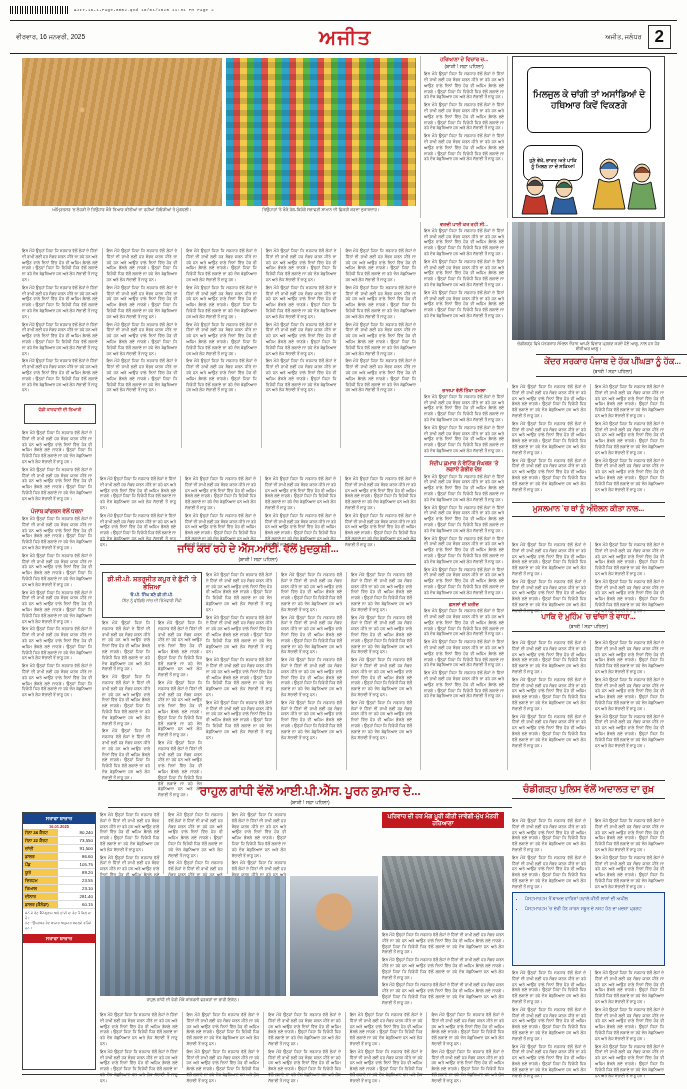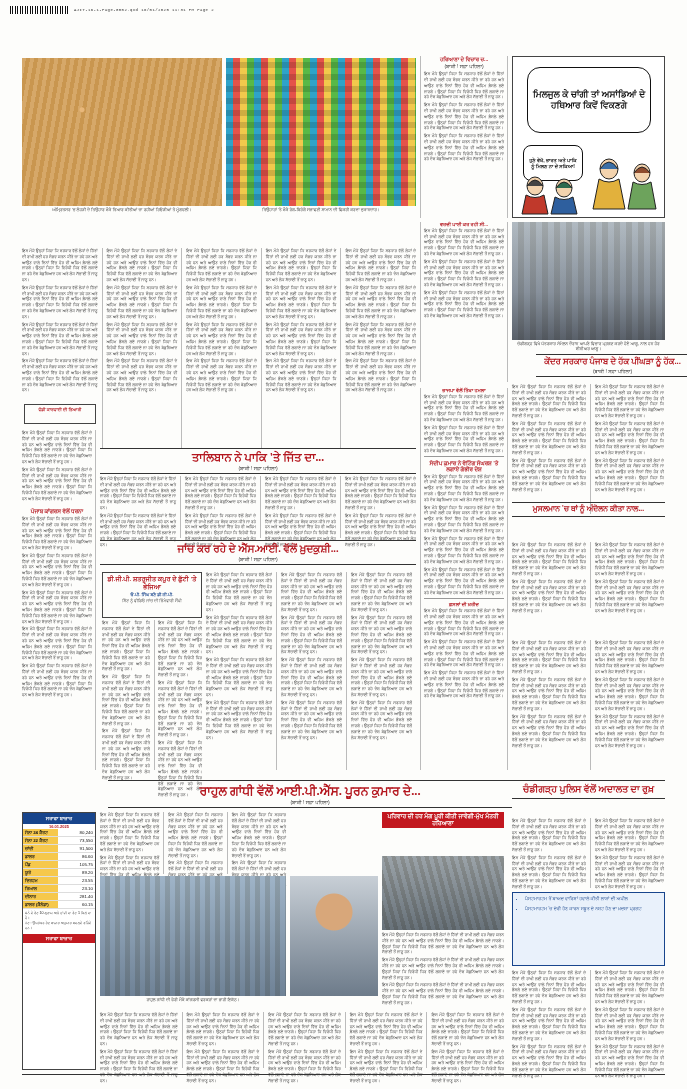--- a/index.html
+++ b/index.html
@@ -103,21 +103,21 @@
     background:
       repeating-linear-gradient(75deg,#e9e5dd 0 4px,#cfc8bb 4px 8px),
       linear-gradient(180deg,#aab6c3,#717e8c);
     background-blend-mode:multiply;
   }
   
   .cartoon {
     position:relative; background:#fff; overflow:hidden;
   }
   .bubble {
-    position:absolute; background:#fff; border:1.5px solid #111; border-radius:13px;
+    position:absolute; background:#fff; border:1.5px solid #111; border-radius:6px;
     font-size:9px; font-weight:bold; text-align:center; color:#111;
     display:flex; align-items:center; justify-content:center; padding:4px;
     line-height:1.25;
   }
   .bubble.small { font-size:5px; font-weight:bold; border-radius:8px; }
   .toon-fig {
     position:absolute; bottom:2px;
   }
   
   .mkt { width:100%; border-collapse:collapse; font-size:4.4px; }
@@ -129,20 +129,28 @@
 </style>
 </head>
 <body>
 
 <div class="page">
 
   <div class="barcode-strip">
     <span class="bars"></span><span>AJIT-16-1-Page-0002.qxd    16/01/2025    11:31 PM    Page 2</span>
   </div>
 
+  <div class="masthead">
+    <div class="date">ਵੀਰਵਾਰ, 16 ਜਨਵਰੀ, 2025</div>
+    <div class="logo">ਅਜੀਤ</div>
+    <div class="right">
+      <div class="edition">ਅਜੀਤ, ਜਲੰਧਰ</div>
+      <div class="pageno">2</div>
+    </div>
+  </div>
 
   <div class="frame" style="left:22px; top:58px; width:200px; height:158px;">
     <div class="photo img-laddu" style="width:100%;height:148px;"></div>
     <div class="cap">ਅੰਮ੍ਰਿਤਸਰ 'ਚ ਲੋਹੜੀ ਦੇ ਤਿਉਹਾਰ ਮੌਕੇ ਤਿਆਰ ਕੀਤੀਆਂ ਜਾ ਰਹੀਆਂ ਰਿਓੜੀਆਂ ਤੇ ਮੂੰਗਫਲੀ।</div>
   </div>
 
   <div class="frame" style="left:226px; top:58px; width:190px; height:158px;">
     <div class="photo img-plates" style="width:100%;height:148px;"></div>
     <div class="cap">ਤਿਉਹਾਰਾਂ 'ਤੇ ਮੌਕੇ ਰੰਗ-ਬਿਰੰਗੇ ਸਜਾਵਟੀ ਸਾਮਾਨ ਦੀ ਵਿਕਰੀ ਕਰਦਾ ਦੁਕਾਨਦਾਰ।</div>
   </div>
@@ -243,26 +251,20 @@
       <p>ਇਸ ਮੌਕੇ ਉਨ੍ਹਾਂ ਕਿਹਾ ਕਿ ਸਰਕਾਰ ਵੱਲੋਂ ਲੋਕਾਂ ਦੇ ਹਿੱਤਾਂ ਦੀ ਰਾਖੀ ਲਈ ਹਰ ਸੰਭਵ ਯਤਨ ਕੀਤੇ ਜਾ ਰਹੇ ਹਨ ਅਤੇ ਆਉਣ ਵਾਲੇ ਦਿਨਾਂ ਵਿੱਚ ਹੋਰ ਵੀ ਅਹਿਮ ਫ਼ੈਸਲੇ ਲਏ ਜਾਣਗੇ। ਉਨ੍ਹਾਂ ਕਿਹਾ ਕਿ ਵਿਰੋਧੀ ਧਿਰ ਵੱਲੋਂ ਲਗਾਏ ਜਾ ਰਹੇ ਦੋਸ਼ ਬੇਬੁਨਿਆਦ ਹਨ ਅਤੇ ਲੋਕ ਸੱਚਾਈ ਤੋਂ ਜਾਣੂ ਹਨ।</p>
         <p>ਇਸ ਮੌਕੇ ਉਨ੍ਹਾਂ ਕਿਹਾ ਕਿ ਸਰਕਾਰ ਵੱਲੋਂ ਲੋਕਾਂ ਦੇ ਹਿੱਤਾਂ ਦੀ ਰਾਖੀ ਲਈ ਹਰ ਸੰਭਵ ਯਤਨ ਕੀਤੇ ਜਾ ਰਹੇ ਹਨ ਅਤੇ ਆਉਣ ਵਾਲੇ ਦਿਨਾਂ ਵਿੱਚ ਹੋਰ ਵੀ ਅਹਿਮ ਫ਼ੈਸਲੇ ਲਏ ਜਾਣਗੇ। ਉਨ੍ਹਾਂ ਕਿਹਾ ਕਿ ਵਿਰੋਧੀ ਧਿਰ ਵੱਲੋਂ ਲਗਾਏ ਜਾ ਰਹੇ ਦੋਸ਼ ਬੇਬੁਨਿਆਦ ਹਨ ਅਤੇ ਲੋਕ ਸੱਚਾਈ ਤੋਂ ਜਾਣੂ ਹਨ।</p>
         <p>ਇਸ ਮੌਕੇ ਉਨ੍ਹਾਂ ਕਿਹਾ ਕਿ ਸਰਕਾਰ ਵੱਲੋਂ ਲੋਕਾਂ ਦੇ ਹਿੱਤਾਂ ਦੀ ਰਾਖੀ ਲਈ ਹਰ ਸੰਭਵ ਯਤਨ ਕੀਤੇ ਜਾ ਰਹੇ ਹਨ ਅਤੇ ਆਉਣ ਵਾਲੇ ਦਿਨਾਂ ਵਿੱਚ ਹੋਰ ਵੀ ਅਹਿਮ ਫ਼ੈਸਲੇ ਲਏ ਜਾਣਗੇ। ਉਨ੍ਹਾਂ ਕਿਹਾ ਕਿ ਵਿਰੋਧੀ ਧਿਰ ਵੱਲੋਂ ਲਗਾਏ ਜਾ ਰਹੇ ਦੋਸ਼ ਬੇਬੁਨਿਆਦ ਹਨ ਅਤੇ ਲੋਕ ਸੱਚਾਈ ਤੋਂ ਜਾਣੂ ਹਨ।</p>
     </div>
   </div>
 
   <div class="frame boxed" style="left:24px; top:404px; width:72px; height:20px; padding:2px;">
     <div style="font-size:4.4px; font-weight:bold; color:#b4161e; text-align:center;">ਵੱਡੀ ਕਾਰਵਾਈ ਦੀ ਤਿਆਰੀ</div>
   </div>
 
-  <div class="frame" style="left:100px; top:448px; width:316px;">
-    <div class="rule"></div>
-    <div class="hl" style="font-size:11.5px; padding:2px 0 0;">ਤਾਲਿਬਾਨ ਨੇ ਪਾਕਿ 'ਤੇ ਜਿੱਤ ਦਾ...</div>
-    <div class="subhl">(ਬਾਕੀ ! ਸਫ਼ਾ ਪਹਿਲਾ)</div>
-    <div class="rule"></div>
-  </div>
   <div class="frame" style="left:100px; top:476px; width:316px; height:62px; display:flex; gap:4px;">
     <div class="txtcol" style="width:76px;">
         <p>ਇਸ ਮੌਕੇ ਉਨ੍ਹਾਂ ਕਿਹਾ ਕਿ ਸਰਕਾਰ ਵੱਲੋਂ ਲੋਕਾਂ ਦੇ ਹਿੱਤਾਂ ਦੀ ਰਾਖੀ ਲਈ ਹਰ ਸੰਭਵ ਯਤਨ ਕੀਤੇ ਜਾ ਰਹੇ ਹਨ ਅਤੇ ਆਉਣ ਵਾਲੇ ਦਿਨਾਂ ਵਿੱਚ ਹੋਰ ਵੀ ਅਹਿਮ ਫ਼ੈਸਲੇ ਲਏ ਜਾਣਗੇ। ਉਨ੍ਹਾਂ ਕਿਹਾ ਕਿ ਵਿਰੋਧੀ ਧਿਰ ਵੱਲੋਂ ਲਗਾਏ ਜਾ ਰਹੇ ਦੋਸ਼ ਬੇਬੁਨਿਆਦ ਹਨ ਅਤੇ ਲੋਕ ਸੱਚਾਈ ਤੋਂ ਜਾਣੂ ਹਨ।</p>
         <p>ਇਸ ਮੌਕੇ ਉਨ੍ਹਾਂ ਕਿਹਾ ਕਿ ਸਰਕਾਰ ਵੱਲੋਂ ਲੋਕਾਂ ਦੇ ਹਿੱਤਾਂ ਦੀ ਰਾਖੀ ਲਈ ਹਰ ਸੰਭਵ ਯਤਨ ਕੀਤੇ ਜਾ ਰਹੇ ਹਨ ਅਤੇ ਆਉਣ ਵਾਲੇ ਦਿਨਾਂ ਵਿੱਚ ਹੋਰ ਵੀ ਅਹਿਮ ਫ਼ੈਸਲੇ ਲਏ ਜਾਣਗੇ। ਉਨ੍ਹਾਂ ਕਿਹਾ ਕਿ ਵਿਰੋਧੀ ਧਿਰ ਵੱਲੋਂ ਲਗਾਏ ਜਾ ਰਹੇ ਦੋਸ਼ ਬੇਬੁਨਿਆਦ ਹਨ ਅਤੇ ਲੋਕ ਸੱਚਾਈ ਤੋਂ ਜਾਣੂ ਹਨ।</p>
       </div>
     <div class="txtcol vline" style="width:76px; padding-left:4px;">
         <p>ਇਸ ਮੌਕੇ ਉਨ੍ਹਾਂ ਕਿਹਾ ਕਿ ਸਰਕਾਰ ਵੱਲੋਂ ਲੋਕਾਂ ਦੇ ਹਿੱਤਾਂ ਦੀ ਰਾਖੀ ਲਈ ਹਰ ਸੰਭਵ ਯਤਨ ਕੀਤੇ ਜਾ ਰਹੇ ਹਨ ਅਤੇ ਆਉਣ ਵਾਲੇ ਦਿਨਾਂ ਵਿੱਚ ਹੋਰ ਵੀ ਅਹਿਮ ਫ਼ੈਸਲੇ ਲਏ ਜਾਣਗੇ। ਉਨ੍ਹਾਂ ਕਿਹਾ ਕਿ ਵਿਰੋਧੀ ਧਿਰ ਵੱਲੋਂ ਲਗਾਏ ਜਾ ਰਹੇ ਦੋਸ਼ ਬੇਬੁਨਿਆਦ ਹਨ ਅਤੇ ਲੋਕ ਸੱਚਾਈ ਤੋਂ ਜਾਣੂ ਹਨ।</p>
         <p>ਇਸ ਮੌਕੇ ਉਨ੍ਹਾਂ ਕਿਹਾ ਕਿ ਸਰਕਾਰ ਵੱਲੋਂ ਲੋਕਾਂ ਦੇ ਹਿੱਤਾਂ ਦੀ ਰਾਖੀ ਲਈ ਹਰ ਸੰਭਵ ਯਤਨ ਕੀਤੇ ਜਾ ਰਹੇ ਹਨ ਅਤੇ ਆਉਣ ਵਾਲੇ ਦਿਨਾਂ ਵਿੱਚ ਹੋਰ ਵੀ ਅਹਿਮ ਫ਼ੈਸਲੇ ਲਏ ਜਾਣਗੇ। ਉਨ੍ਹਾਂ ਕਿਹਾ ਕਿ ਵਿਰੋਧੀ ਧਿਰ ਵੱਲੋਂ ਲਗਾਏ ਜਾ ਰਹੇ ਦੋਸ਼ ਬੇਬੁਨਿਆਦ ਹਨ ਅਤੇ ਲੋਕ ਸੱਚਾਈ ਤੋਂ ਜਾਣੂ ਹਨ।</p>
       </div>
     <div class="txtcol vline" style="width:76px; padding-left:4px;">
@@ -366,20 +368,26 @@
     <div class="txtcol" style="width:74px;">
         <p>ਇਸ ਮੌਕੇ ਉਨ੍ਹਾਂ ਕਿਹਾ ਕਿ ਸਰਕਾਰ ਵੱਲੋਂ ਲੋਕਾਂ ਦੇ ਹਿੱਤਾਂ ਦੀ ਰਾਖੀ ਲਈ ਹਰ ਸੰਭਵ ਯਤਨ ਕੀਤੇ ਜਾ ਰਹੇ ਹਨ ਅਤੇ ਆਉਣ ਵਾਲੇ ਦਿਨਾਂ ਵਿੱਚ ਹੋਰ ਵੀ ਅਹਿਮ ਫ਼ੈਸਲੇ ਲਏ ਜਾਣਗੇ। ਉਨ੍ਹਾਂ ਕਿਹਾ ਕਿ ਵਿਰੋਧੀ ਧਿਰ ਵੱਲੋਂ ਲਗਾਏ ਜਾ ਰਹੇ ਦੋਸ਼ ਬੇਬੁਨਿਆਦ ਹਨ ਅਤੇ ਲੋਕ ਸੱਚਾਈ ਤੋਂ ਜਾਣੂ ਹਨ।</p>
         <p>ਇਸ ਮੌਕੇ ਉਨ੍ਹਾਂ ਕਿਹਾ ਕਿ ਸਰਕਾਰ ਵੱਲੋਂ ਲੋਕਾਂ ਦੇ ਹਿੱਤਾਂ ਦੀ ਰਾਖੀ ਲਈ ਹਰ ਸੰਭਵ ਯਤਨ ਕੀਤੇ ਜਾ ਰਹੇ ਹਨ ਅਤੇ ਆਉਣ ਵਾਲੇ ਦਿਨਾਂ ਵਿੱਚ ਹੋਰ ਵੀ ਅਹਿਮ ਫ਼ੈਸਲੇ ਲਏ ਜਾਣਗੇ। ਉਨ੍ਹਾਂ ਕਿਹਾ ਕਿ ਵਿਰੋਧੀ ਧਿਰ ਵੱਲੋਂ ਲਗਾਏ ਜਾ ਰਹੇ ਦੋਸ਼ ਬੇਬੁਨਿਆਦ ਹਨ ਅਤੇ ਲੋਕ ਸੱਚਾਈ ਤੋਂ ਜਾਣੂ ਹਨ।</p>
       </div>
     <div class="txtcol vline" style="width:74px; padding-left:4px;">
         <p>ਇਸ ਮੌਕੇ ਉਨ੍ਹਾਂ ਕਿਹਾ ਕਿ ਸਰਕਾਰ ਵੱਲੋਂ ਲੋਕਾਂ ਦੇ ਹਿੱਤਾਂ ਦੀ ਰਾਖੀ ਲਈ ਹਰ ਸੰਭਵ ਯਤਨ ਕੀਤੇ ਜਾ ਰਹੇ ਹਨ ਅਤੇ ਆਉਣ ਵਾਲੇ ਦਿਨਾਂ ਵਿੱਚ ਹੋਰ ਵੀ ਅਹਿਮ ਫ਼ੈਸਲੇ ਲਏ ਜਾਣਗੇ। ਉਨ੍ਹਾਂ ਕਿਹਾ ਕਿ ਵਿਰੋਧੀ ਧਿਰ ਵੱਲੋਂ ਲਗਾਏ ਜਾ ਰਹੇ ਦੋਸ਼ ਬੇਬੁਨਿਆਦ ਹਨ ਅਤੇ ਲੋਕ ਸੱਚਾਈ ਤੋਂ ਜਾਣੂ ਹਨ।</p>
         <p>ਇਸ ਮੌਕੇ ਉਨ੍ਹਾਂ ਕਿਹਾ ਕਿ ਸਰਕਾਰ ਵੱਲੋਂ ਲੋਕਾਂ ਦੇ ਹਿੱਤਾਂ ਦੀ ਰਾਖੀ ਲਈ ਹਰ ਸੰਭਵ ਯਤਨ ਕੀਤੇ ਜਾ ਰਹੇ ਹਨ ਅਤੇ ਆਉਣ ਵਾਲੇ ਦਿਨਾਂ ਵਿੱਚ ਹੋਰ ਵੀ ਅਹਿਮ ਫ਼ੈਸਲੇ ਲਏ ਜਾਣਗੇ। ਉਨ੍ਹਾਂ ਕਿਹਾ ਕਿ ਵਿਰੋਧੀ ਧਿਰ ਵੱਲੋਂ ਲਗਾਏ ਜਾ ਰਹੇ ਦੋਸ਼ ਬੇਬੁਨਿਆਦ ਹਨ ਅਤੇ ਲੋਕ ਸੱਚਾਈ ਤੋਂ ਜਾਣੂ ਹਨ।</p>
       </div>
   </div>
 
+  <div class="frame" style="left:512px; top:610px; width:153px;">
+    <div class="rule"></div>
+    <div class="hl" style="font-size:7.6px; padding:2px 0 0;">ਪਾਕਿ ਦੇ ਮੁਹਿੰਮ 'ਚ ਢਾਂਚਾ ਤੇ ਵਾਧਾ...</div>
+    <div class="subhl">(ਬਾਕੀ ! ਸਫ਼ਾ ਪਹਿਲਾ)</div>
+    <div class="rule"></div>
+  </div>
   <div class="frame" style="left:512px; top:640px; width:153px; height:130px; display:flex; gap:4px;">
     <div class="txtcol" style="width:74px;">
         <p>ਇਸ ਮੌਕੇ ਉਨ੍ਹਾਂ ਕਿਹਾ ਕਿ ਸਰਕਾਰ ਵੱਲੋਂ ਲੋਕਾਂ ਦੇ ਹਿੱਤਾਂ ਦੀ ਰਾਖੀ ਲਈ ਹਰ ਸੰਭਵ ਯਤਨ ਕੀਤੇ ਜਾ ਰਹੇ ਹਨ ਅਤੇ ਆਉਣ ਵਾਲੇ ਦਿਨਾਂ ਵਿੱਚ ਹੋਰ ਵੀ ਅਹਿਮ ਫ਼ੈਸਲੇ ਲਏ ਜਾਣਗੇ। ਉਨ੍ਹਾਂ ਕਿਹਾ ਕਿ ਵਿਰੋਧੀ ਧਿਰ ਵੱਲੋਂ ਲਗਾਏ ਜਾ ਰਹੇ ਦੋਸ਼ ਬੇਬੁਨਿਆਦ ਹਨ ਅਤੇ ਲੋਕ ਸੱਚਾਈ ਤੋਂ ਜਾਣੂ ਹਨ।</p>
         <p>ਇਸ ਮੌਕੇ ਉਨ੍ਹਾਂ ਕਿਹਾ ਕਿ ਸਰਕਾਰ ਵੱਲੋਂ ਲੋਕਾਂ ਦੇ ਹਿੱਤਾਂ ਦੀ ਰਾਖੀ ਲਈ ਹਰ ਸੰਭਵ ਯਤਨ ਕੀਤੇ ਜਾ ਰਹੇ ਹਨ ਅਤੇ ਆਉਣ ਵਾਲੇ ਦਿਨਾਂ ਵਿੱਚ ਹੋਰ ਵੀ ਅਹਿਮ ਫ਼ੈਸਲੇ ਲਏ ਜਾਣਗੇ। ਉਨ੍ਹਾਂ ਕਿਹਾ ਕਿ ਵਿਰੋਧੀ ਧਿਰ ਵੱਲੋਂ ਲਗਾਏ ਜਾ ਰਹੇ ਦੋਸ਼ ਬੇਬੁਨਿਆਦ ਹਨ ਅਤੇ ਲੋਕ ਸੱਚਾਈ ਤੋਂ ਜਾਣੂ ਹਨ।</p>
         <p>ਇਸ ਮੌਕੇ ਉਨ੍ਹਾਂ ਕਿਹਾ ਕਿ ਸਰਕਾਰ ਵੱਲੋਂ ਲੋਕਾਂ ਦੇ ਹਿੱਤਾਂ ਦੀ ਰਾਖੀ ਲਈ ਹਰ ਸੰਭਵ ਯਤਨ ਕੀਤੇ ਜਾ ਰਹੇ ਹਨ ਅਤੇ ਆਉਣ ਵਾਲੇ ਦਿਨਾਂ ਵਿੱਚ ਹੋਰ ਵੀ ਅਹਿਮ ਫ਼ੈਸਲੇ ਲਏ ਜਾਣਗੇ। ਉਨ੍ਹਾਂ ਕਿਹਾ ਕਿ ਵਿਰੋਧੀ ਧਿਰ ਵੱਲੋਂ ਲਗਾਏ ਜਾ ਰਹੇ ਦੋਸ਼ ਬੇਬੁਨਿਆਦ ਹਨ ਅਤੇ ਲੋਕ ਸੱਚਾਈ ਤੋਂ ਜਾਣੂ ਹਨ।</p>
       </div>
     <div class="txtcol vline" style="width:74px; padding-left:4px;">
         <p>ਇਸ ਮੌਕੇ ਉਨ੍ਹਾਂ ਕਿਹਾ ਕਿ ਸਰਕਾਰ ਵੱਲੋਂ ਲੋਕਾਂ ਦੇ ਹਿੱਤਾਂ ਦੀ ਰਾਖੀ ਲਈ ਹਰ ਸੰਭਵ ਯਤਨ ਕੀਤੇ ਜਾ ਰਹੇ ਹਨ ਅਤੇ ਆਉਣ ਵਾਲੇ ਦਿਨਾਂ ਵਿੱਚ ਹੋਰ ਵੀ ਅਹਿਮ ਫ਼ੈਸਲੇ ਲਏ ਜਾਣਗੇ। ਉਨ੍ਹਾਂ ਕਿਹਾ ਕਿ ਵਿਰੋਧੀ ਧਿਰ ਵੱਲੋਂ ਲਗਾਏ ਜਾ ਰਹੇ ਦੋਸ਼ ਬੇਬੁਨਿਆਦ ਹਨ ਅਤੇ ਲੋਕ ਸੱਚਾਈ ਤੋਂ ਜਾਣੂ ਹਨ।</p>
         <p>ਇਸ ਮੌਕੇ ਉਨ੍ਹਾਂ ਕਿਹਾ ਕਿ ਸਰਕਾਰ ਵੱਲੋਂ ਲੋਕਾਂ ਦੇ ਹਿੱਤਾਂ ਦੀ ਰਾਖੀ ਲਈ ਹਰ ਸੰਭਵ ਯਤਨ ਕੀਤੇ ਜਾ ਰਹੇ ਹਨ ਅਤੇ ਆਉਣ ਵਾਲੇ ਦਿਨਾਂ ਵਿੱਚ ਹੋਰ ਵੀ ਅਹਿਮ ਫ਼ੈਸਲੇ ਲਏ ਜਾਣਗੇ। ਉਨ੍ਹਾਂ ਕਿਹਾ ਕਿ ਵਿਰੋਧੀ ਧਿਰ ਵੱਲੋਂ ਲਗਾਏ ਜਾ ਰਹੇ ਦੋਸ਼ ਬੇਬੁਨਿਆਦ ਹਨ ਅਤੇ ਲੋਕ ਸੱਚਾਈ ਤੋਂ ਜਾਣੂ ਹਨ।</p>
         <p>ਇਸ ਮੌਕੇ ਉਨ੍ਹਾਂ ਕਿਹਾ ਕਿ ਸਰਕਾਰ ਵੱਲੋਂ ਲੋਕਾਂ ਦੇ ਹਿੱਤਾਂ ਦੀ ਰਾਖੀ ਲਈ ਹਰ ਸੰਭਵ ਯਤਨ ਕੀਤੇ ਜਾ ਰਹੇ ਹਨ ਅਤੇ ਆਉਣ ਵਾਲੇ ਦਿਨਾਂ ਵਿੱਚ ਹੋਰ ਵੀ ਅਹਿਮ ਫ਼ੈਸਲੇ ਲਏ ਜਾਣਗੇ। ਉਨ੍ਹਾਂ ਕਿਹਾ ਕਿ ਵਿਰੋਧੀ ਧਿਰ ਵੱਲੋਂ ਲਗਾਏ ਜਾ ਰਹੇ ਦੋਸ਼ ਬੇਬੁਨਿਆਦ ਹਨ ਅਤੇ ਲੋਕ ਸੱਚਾਈ ਤੋਂ ਜਾਣੂ ਹਨ।</p>

